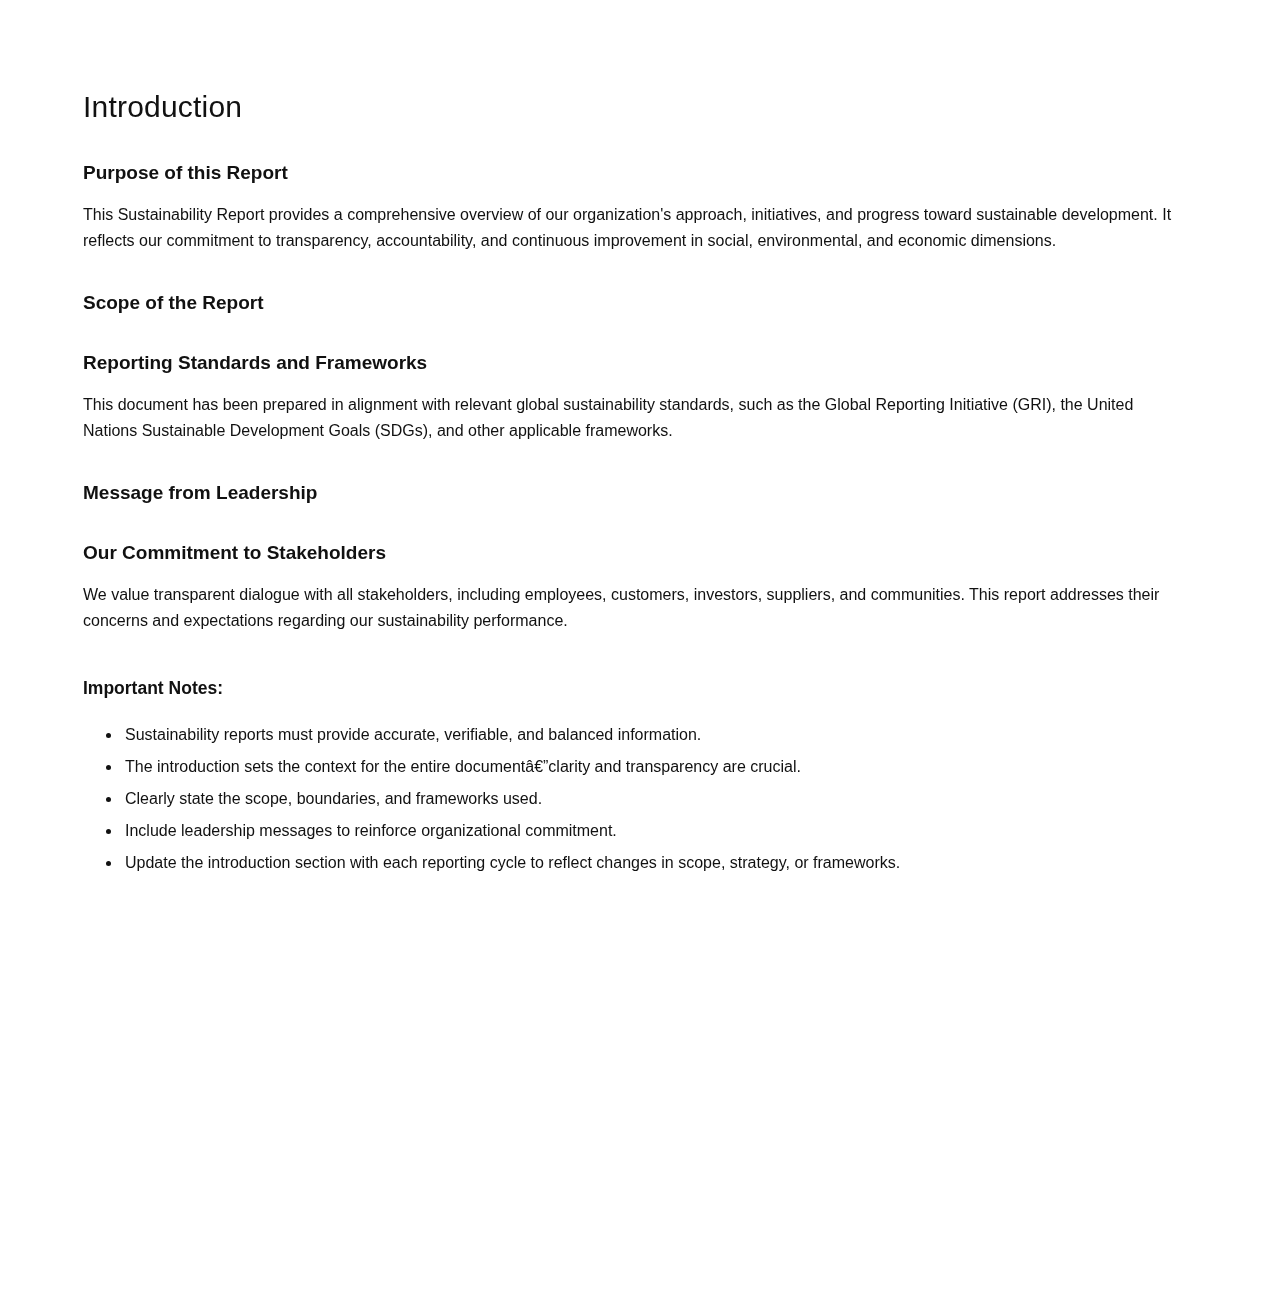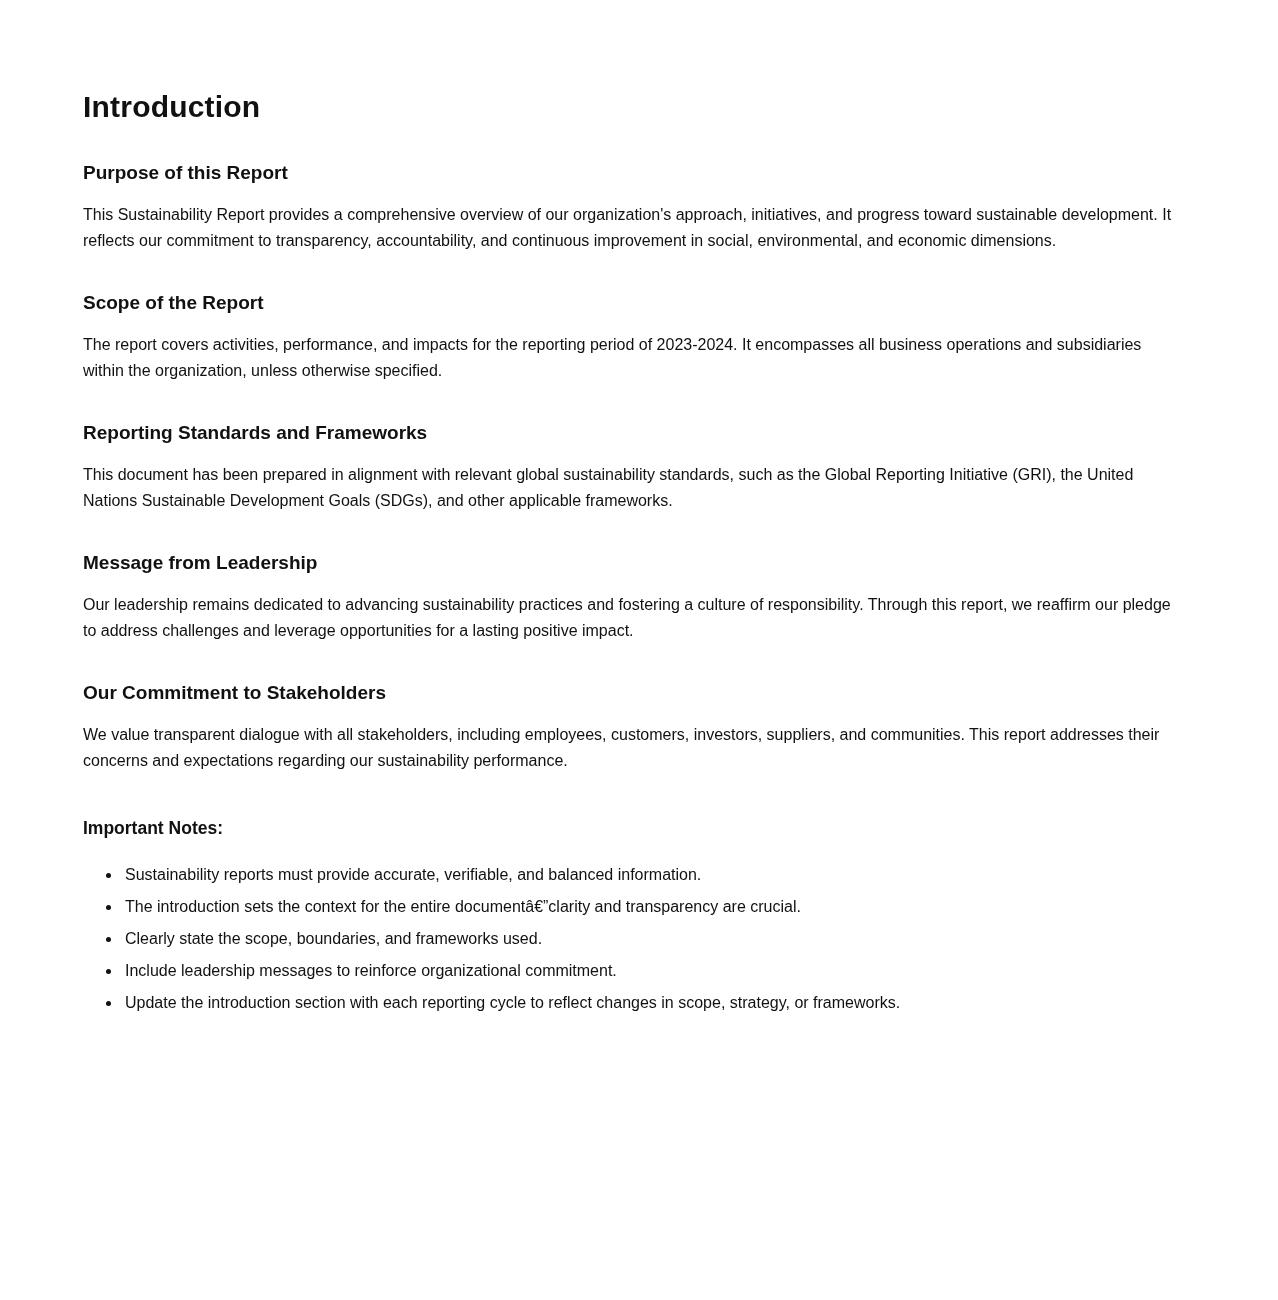--- a/index.html
+++ b/index.html
@@ -14,21 +14,21 @@
     width: 1278px;
     height: 1300px;
     overflow: hidden;
   }
   .doc {
     width: 100%;
     padding: 90px 86px 0 83px;
   }
   h1.page-title {
     font-size: 30px;
-    font-weight: 700;
+    font-weight: 400;
     margin: 0 0 34px 0;
     letter-spacing: 0.2px;
   }
   h2.section-heading {
     font-size: 19px;
     font-weight: 700;
     margin: 38px 0 18px 0;
   }
   p.section-body {
     font-size: 16px;
@@ -58,31 +58,29 @@
 
   <h1 class="page-title">Introduction</h1>
 
   <section>
     <h2 class="section-heading">Purpose of this Report</h2>
     <p class="section-body">This Sustainability Report provides a comprehensive overview of our organization's approach, initiatives, and progress toward sustainable development. It reflects our commitment to transparency, accountability, and continuous improvement in social, environmental, and economic dimensions.</p>
   </section>
 
   <section>
     <h2 class="section-heading">Scope of the Report</h2>
-    <p class="section-body">The report covers activities, performance, and impacts for the reporting period of 2023-2024. It encompasses all business operations and subsidiaries within the organization, unless otherwise specified.</p>
   </section>
 
   <section>
     <h2 class="section-heading">Reporting Standards and Frameworks</h2>
     <p class="section-body">This document has been prepared in alignment with relevant global sustainability standards, such as the Global Reporting Initiative (GRI), the United Nations Sustainable Development Goals (SDGs), and other applicable frameworks.</p>
   </section>
 
   <section>
     <h2 class="section-heading">Message from Leadership</h2>
-    <p class="section-body">Our leadership remains dedicated to advancing sustainability practices and fostering a culture of responsibility. Through this report, we reaffirm our pledge to address challenges and leverage opportunities for a lasting positive impact.</p>
   </section>
 
   <section>
     <h2 class="section-heading">Our Commitment to Stakeholders</h2>
     <p class="section-body">We value transparent dialogue with all stakeholders, including employees, customers, investors, suppliers, and communities. This report addresses their concerns and expectations regarding our sustainability performance.</p>
   </section>
 
   <h3 class="notes-heading">Important Notes:</h3>
 
   <ul class="notes-list">

